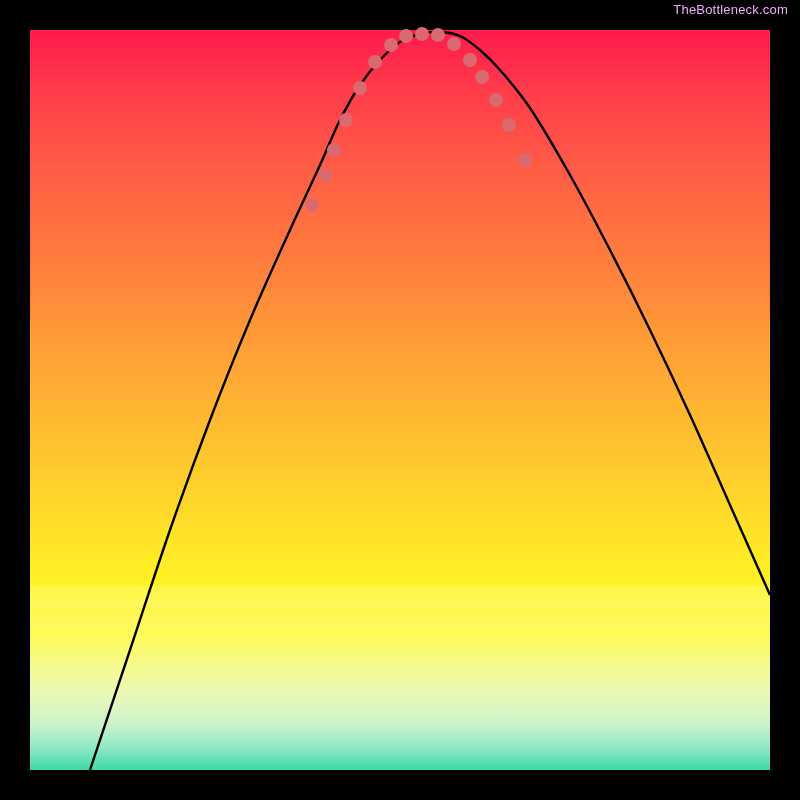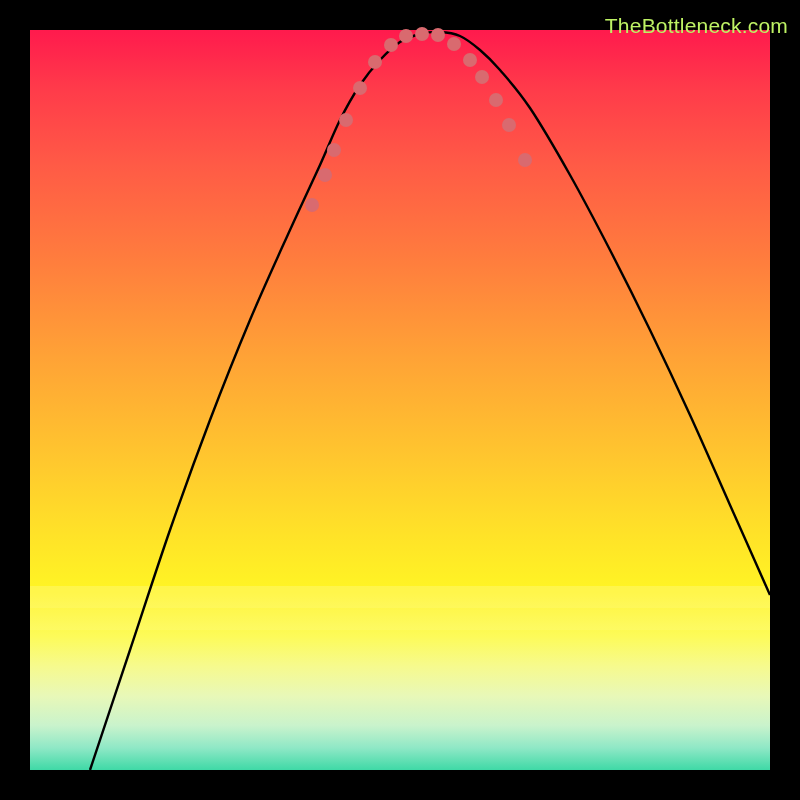--- a/index.html
+++ b/index.html
@@ -44,24 +44,24 @@
   svg.curve {
     position: absolute;
     left: 0;
     top: 0;
     width: 740px;
     height: 740px;
     overflow: visible;
   }
   .watermark {
     position: absolute;
-    top: 14px;
+    top: 2px;
     right: 12px;
-    color: #bef264;
-    font-size: 21px;
+    color: #f0abfc;
+    font-size: 13px;
     letter-spacing: 0.2px;
     font-weight: 500;
   }
 </style>
 </head>
 <body>
 
 <div class="frame">
   <div class="highlight-band band1"></div>
   <div class="highlight-band band2"></div>

